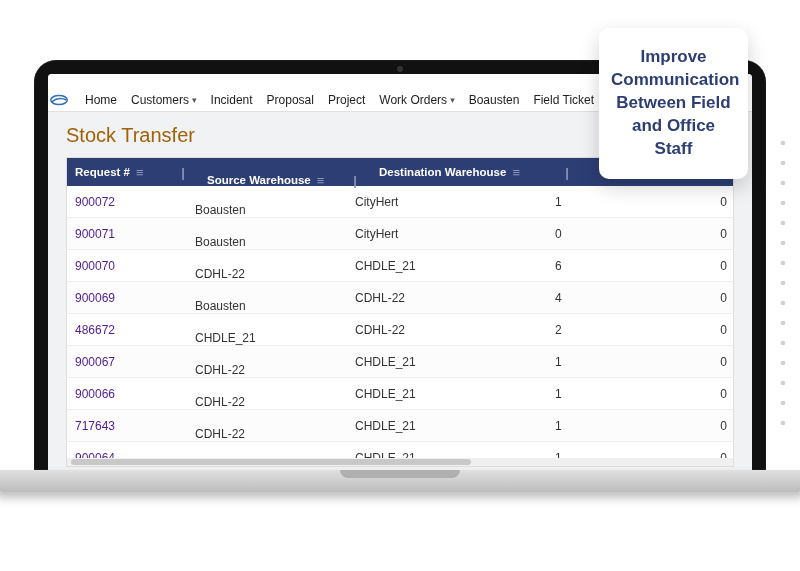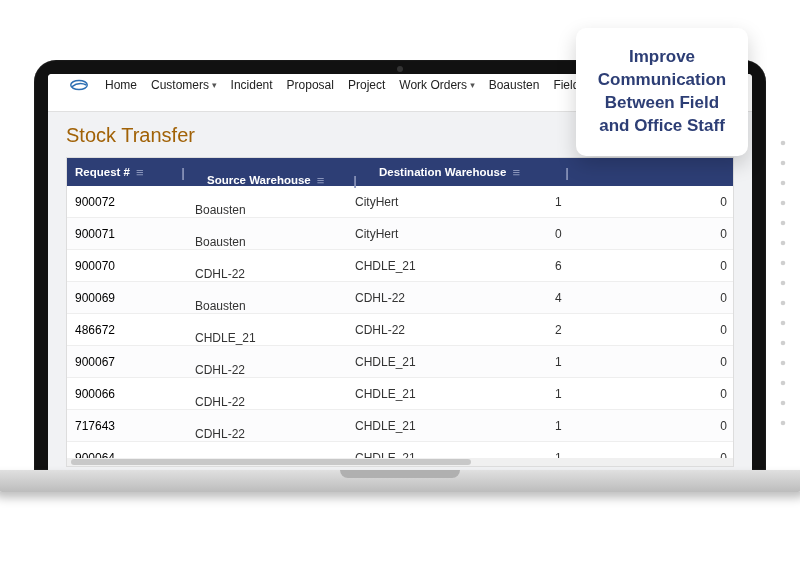--- a/index.html
+++ b/index.html
@@ -68,22 +68,22 @@
     top: 0; left: 50%;
     transform: translateX(-50%);
     width: 120px; height: 8px;
     background: #b0b0b0;
     border-radius: 0 0 10px 10px;
   }
   .nav-bar {
     background: #fff;
     height: 38px;
     display: flex;
-    align-items: flex-start;
-    padding: 0 20px;
+    align-items: flex-end;
+    padding: 0 0;
     border-bottom: 1px solid #e0e0e0;
     font-size: 12px;
     color: #222;
     gap: 2px;
   }
   .logo {
     width: 22px; height: 22px;
     margin-right: 6px;
     display: flex; align-items: center; justify-content: center;
   }
@@ -146,27 +146,27 @@
   .trow {
     display: flex;
     height: 32px;
     align-items: center;
     border-bottom: 1px solid #eee;
     font-size: 12px;
     color: #333;
   }
   .trow:nth-child(even){ background:#fcfcfd; }
   .td { padding: 0 8px; }
-  .td.col-req { color: #000000; font-weight: 500; cursor: pointer; }
+  .td.col-req { color: #4c1d95; font-weight: 500; cursor: pointer; }
   .td.col-last { text-align: right; padding-right: 6px; }
   .callout {
     position: absolute;
     top: 28px;
     right: 52px;
-    width: 172px;
+    width: 149px;
     background: #fff;
     border-radius: 10px;
     box-shadow: 0 8px 20px rgba(0,0,0,0.18);
     z-index: 5;
     padding: 18px 12px;
     text-align: center;
     font-weight: 700;
     font-size: 17px;
     line-height: 1.35;
     color: #2d3e75;

